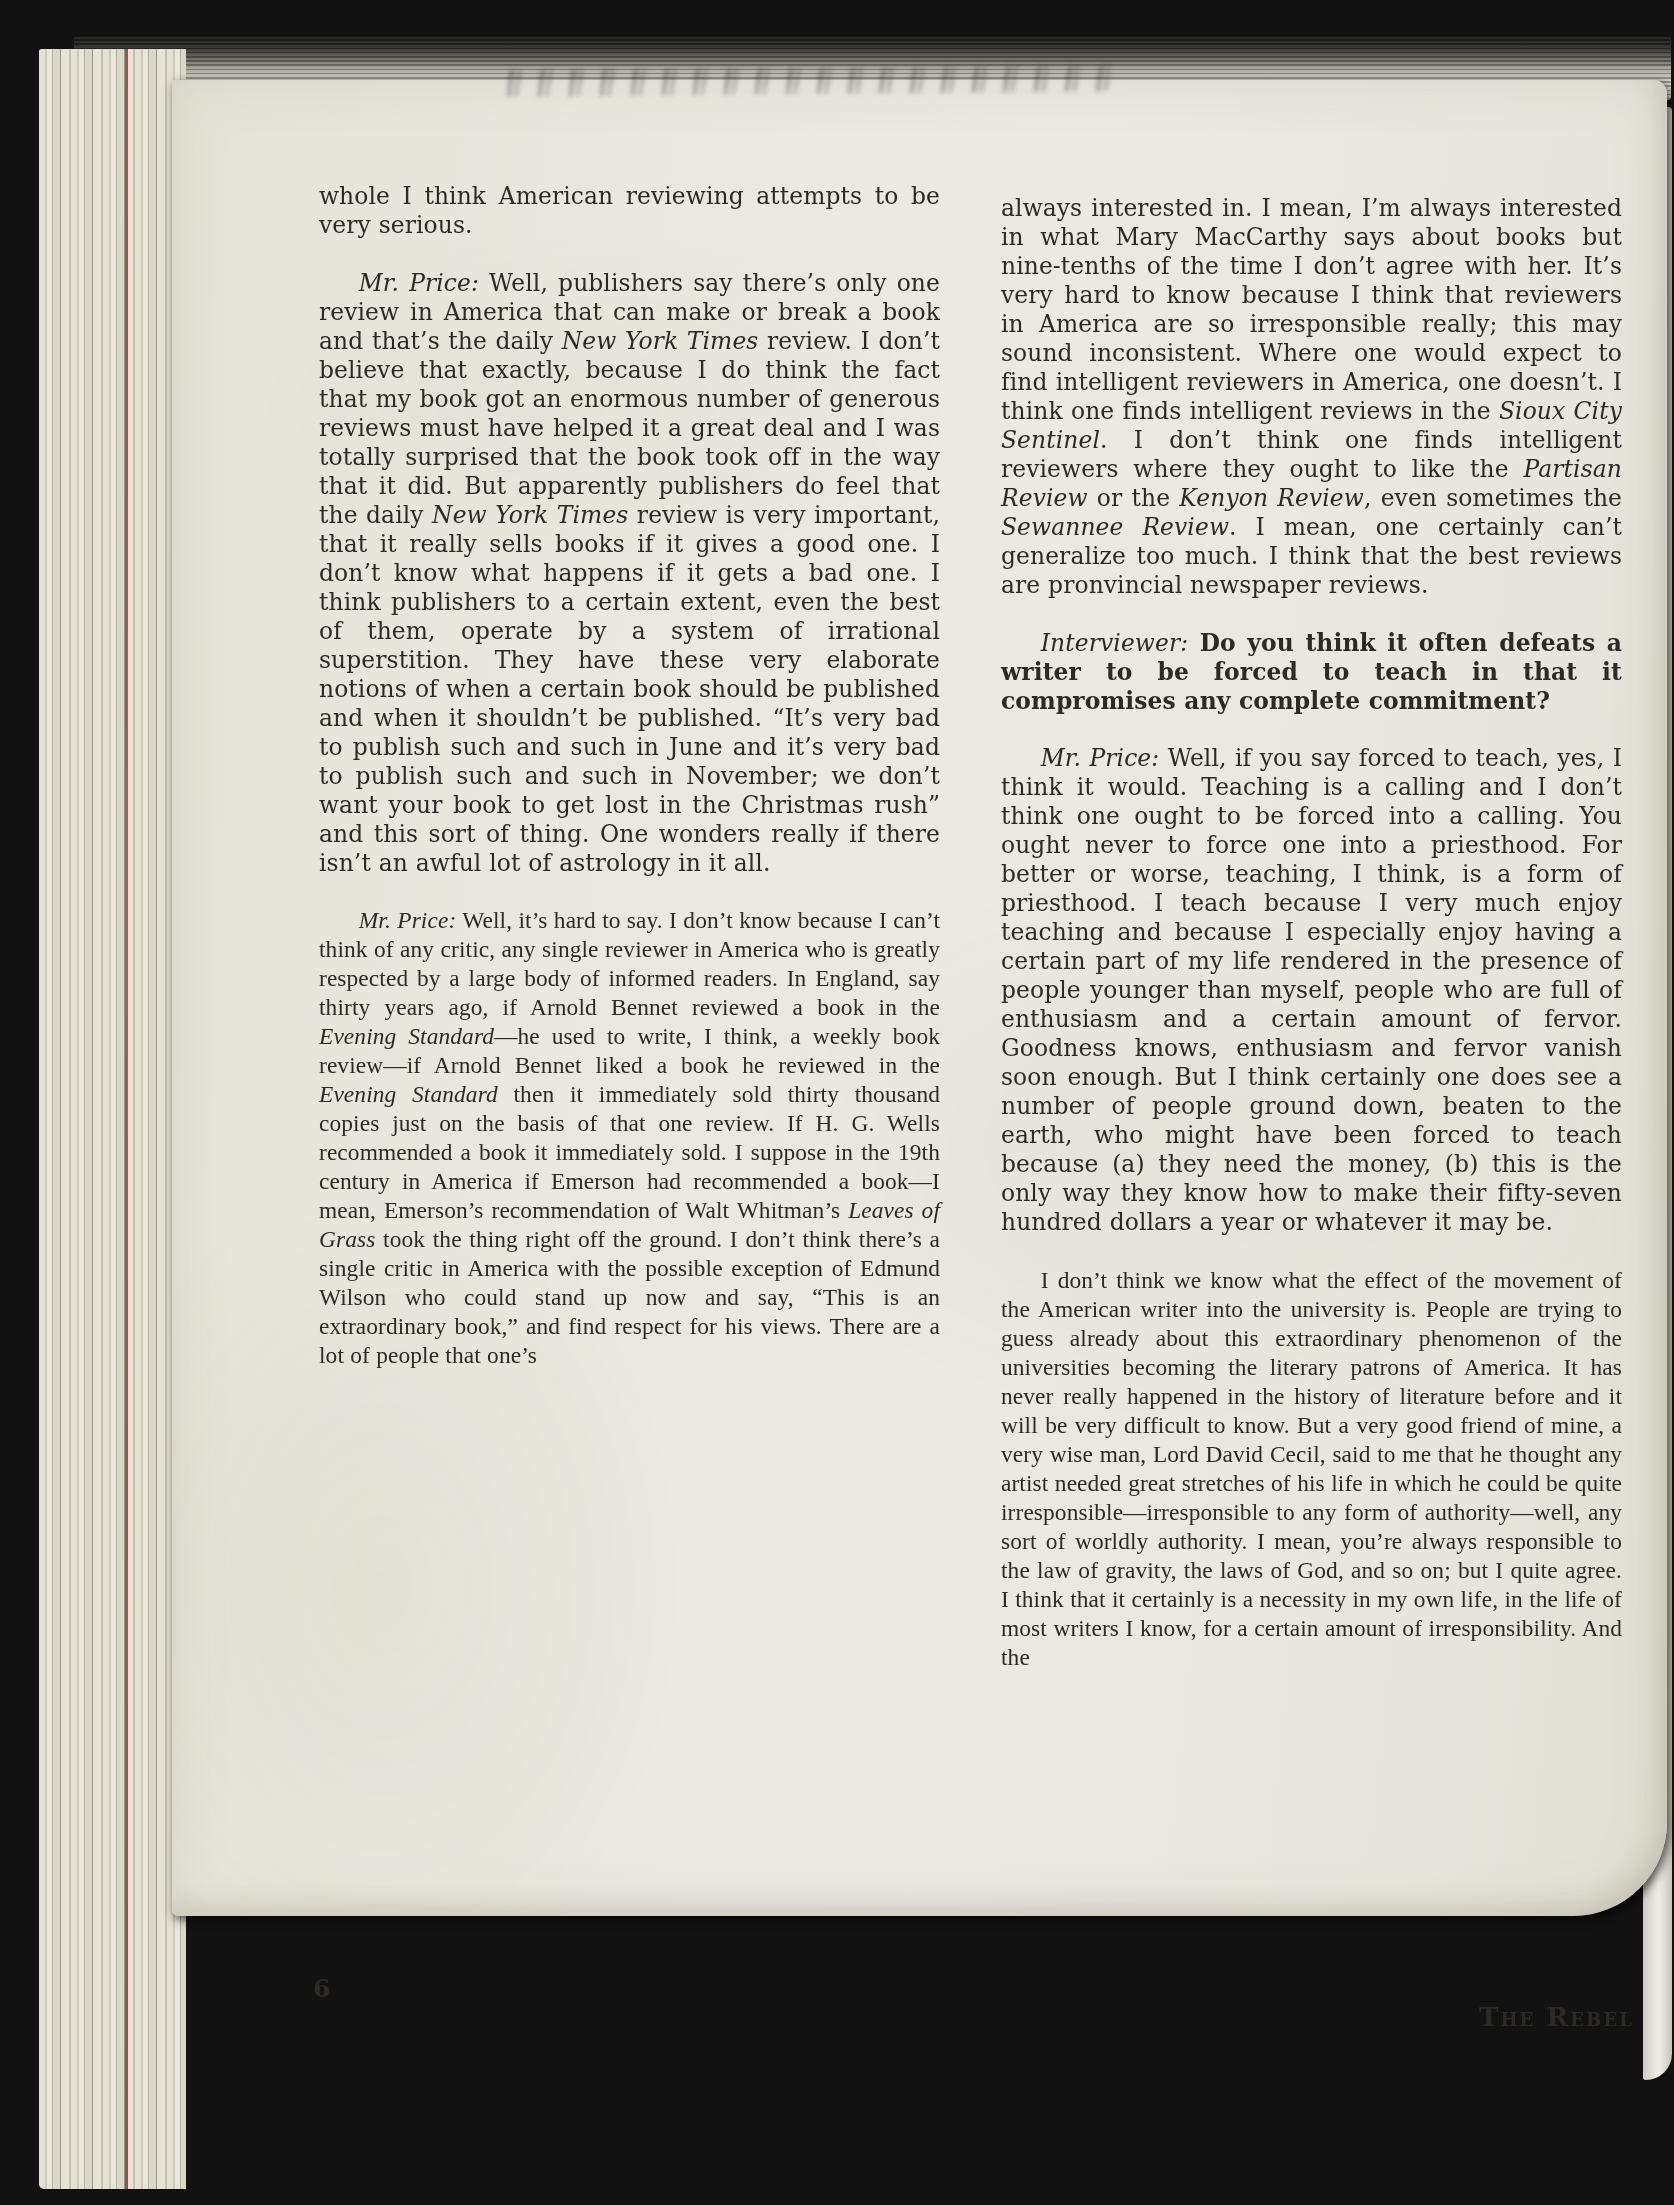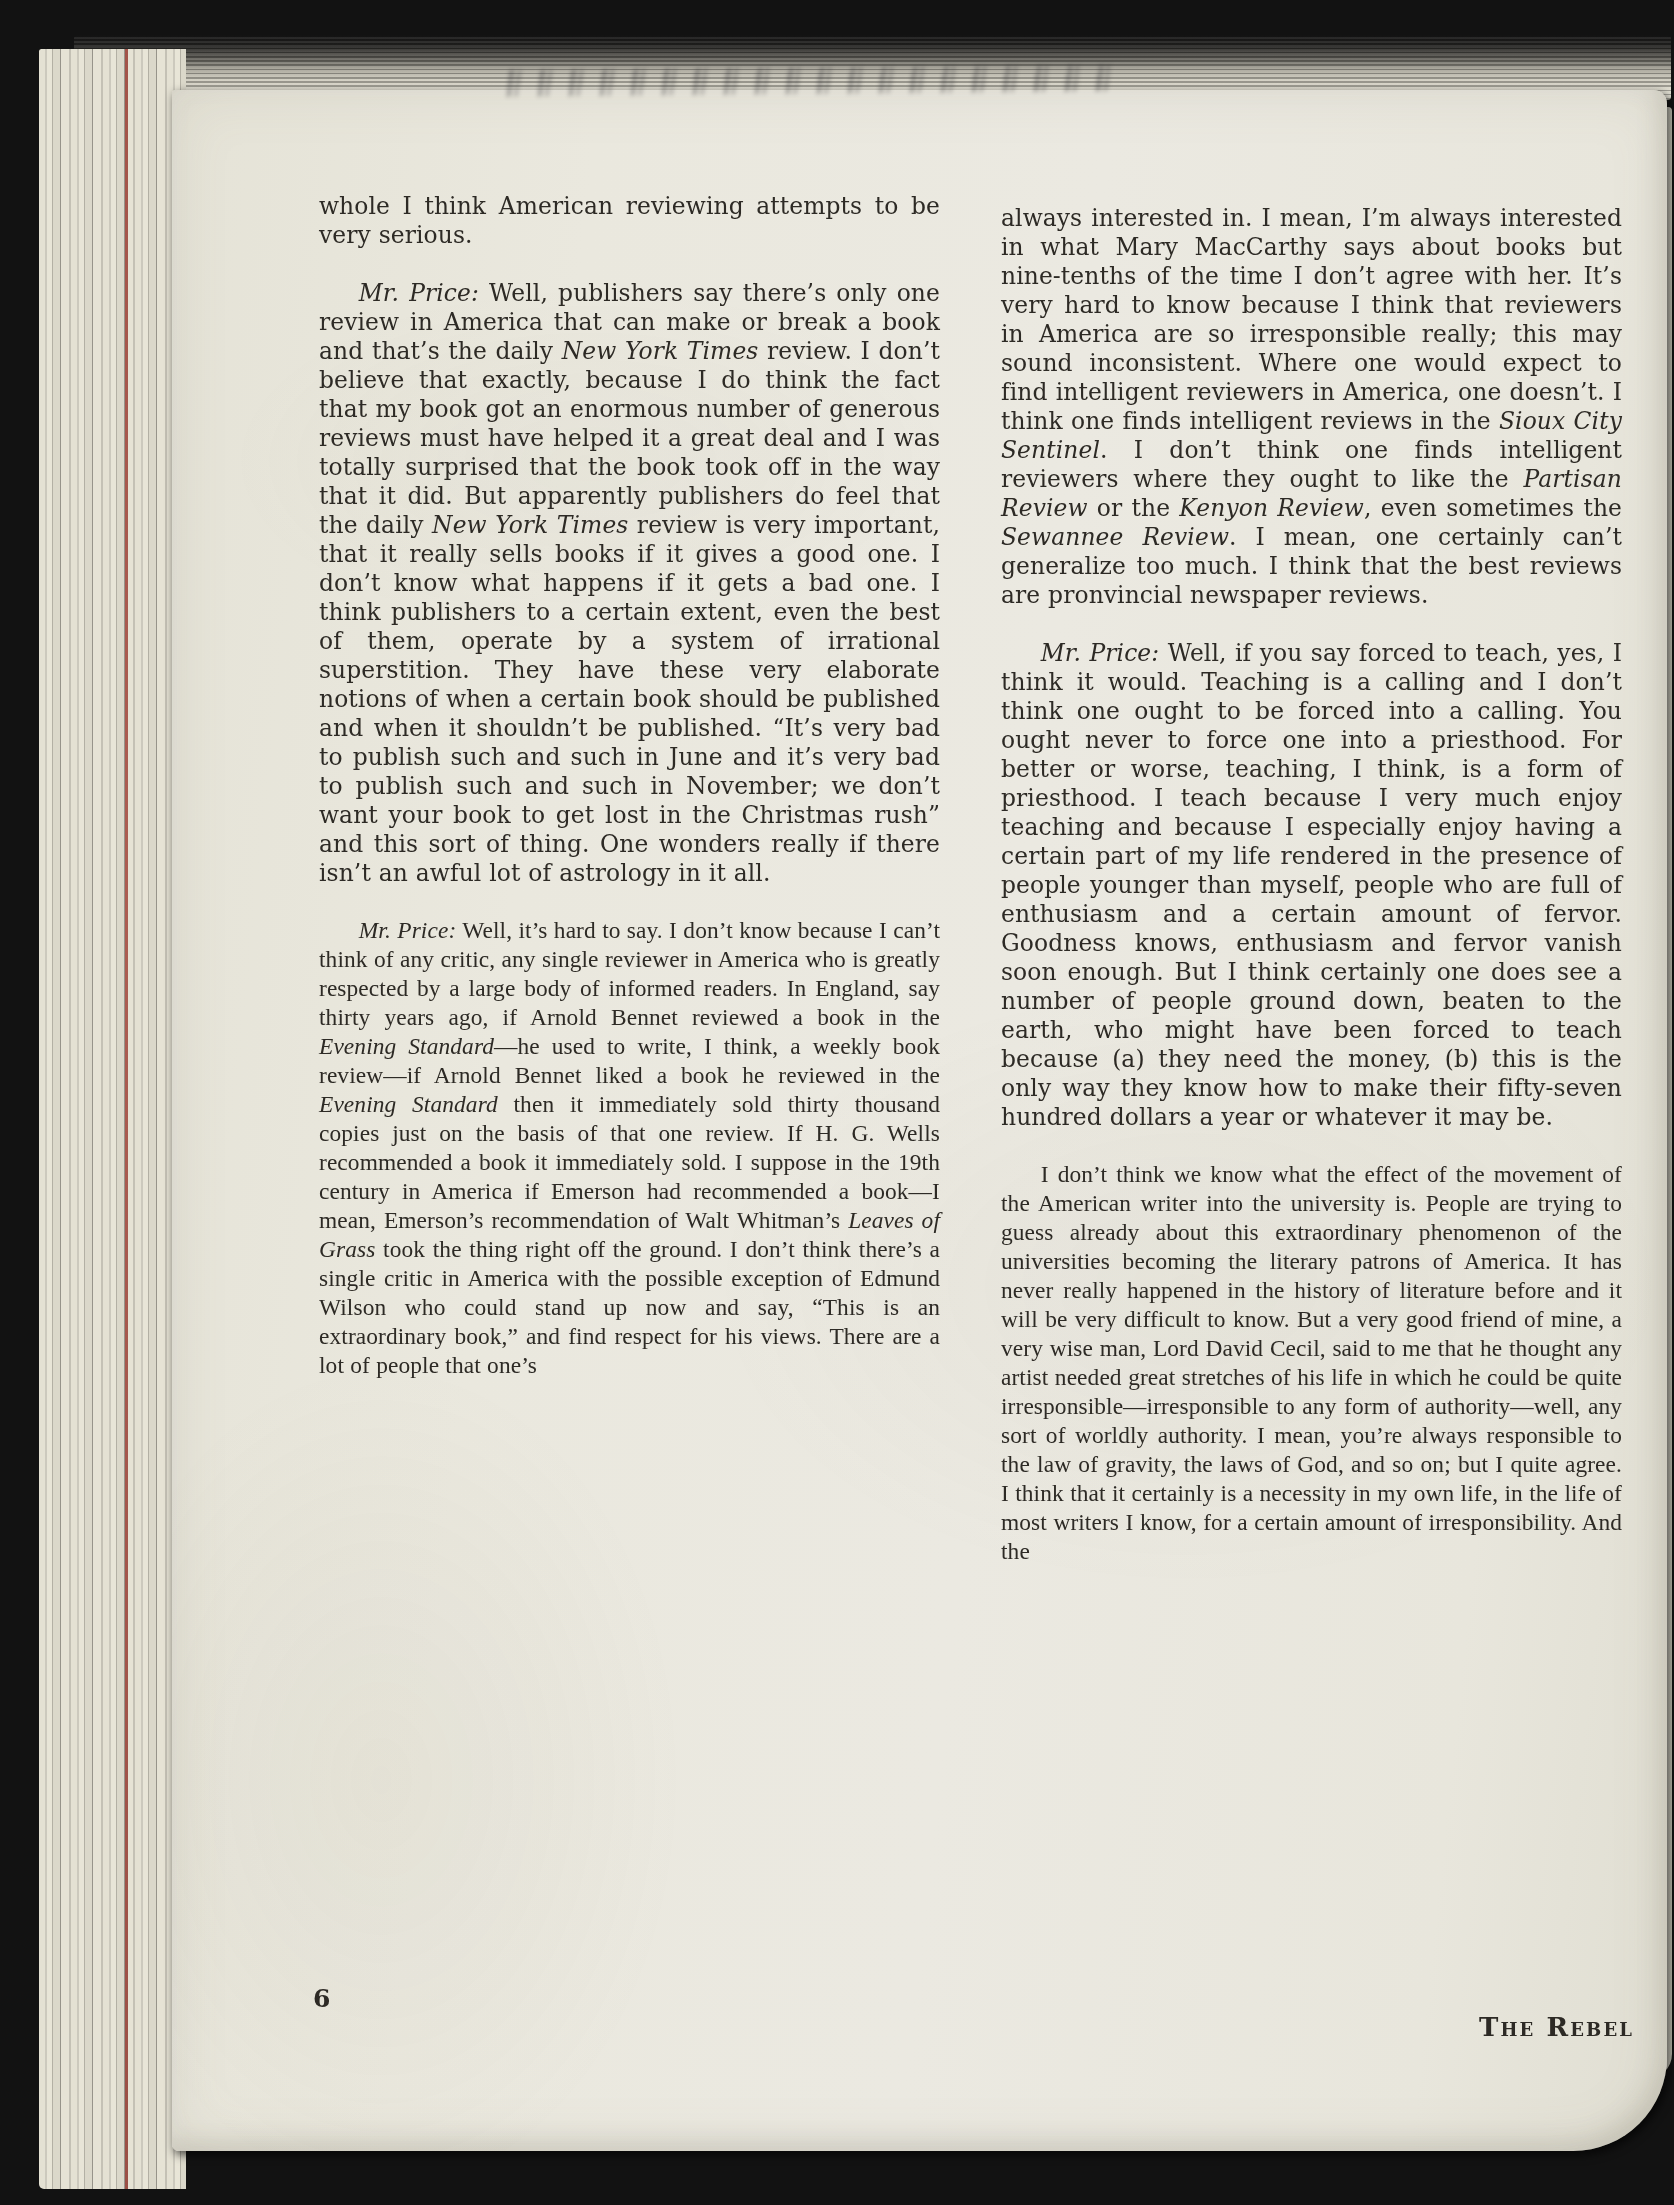--- a/index.html
+++ b/index.html
@@ -44,21 +44,21 @@
 
   
   .right-sliver{
     position:absolute;left:1643px;top:107px;width:28.5px;height:1973px;
     background:linear-gradient(90deg,#cfccc0,#efeee6 55%,#c7c4b6);
     border-radius:0 5px 33px 3.3px;
   }
 
   
   .page{
-    position:absolute;left:172px;top:90px;width:1495px;height:2061px;z-index:2;
+    position:absolute;left:172px;top:80px;width:1495px;height:1836px;z-index:2;
     background:linear-gradient(96deg,#e5e3d7 0%,#eae8de 25%,#ebe9e1 55%,#e8e6dc 85%,#e0ded2 100%);
     border-radius:3.3px 13.4px 94px 6.7px;
     box-shadow:
       inset 0 0 59px rgba(125,115,92,.13),
       inset -6.7px -8.4px 23.4px rgba(92,86,70,.17),
       inset 5px 3.3px 15px rgba(255,255,255,.25),
       2.5px 3.3px 10px rgba(0,0,0,.65);
   }
   .page::before{
     content:"";position:absolute;inset:0;border-radius:inherit;pointer-events:none;
@@ -104,20 +104,21 @@
   <div class="right-sliver"></div>
 
   <div class="page">
     <div class="col col-left">
         <p class="blk"><span>whole I think American reviewing attempts to be very serious.</span></p>
         <p class="blk indent"><span class="italic">Mr. Price:</span><span> Well, publishers say there’s only one review in America that can make or break a book and that’s the daily </span><span class="italic">New York Times</span><span> review. I don’t believe that exactly, because I do think the fact that my book got an enormous number of generous reviews must have helped it a great deal and I was totally surprised that the book took off in the way that it did. But apparently publishers do feel that the daily </span><span class="italic">New York Times</span><span> review is very important, that it really sells books if it gives a good one. I don’t know what happens if it gets a bad one. I think publishers to a certain extent, even the best of them, operate by a system of irrational superstition. They have these very elaborate notions of when a certain book should be published and when it shouldn’t be published. “It’s very bad to publish such and such in June and it’s very bad to publish such and such in November; we don’t want your book to get lost in the Christmas rush” and this sort of thing. One wonders really if there isn’t an awful lot of astrology in it all.</span></p>
         <p class="blk indent"><span class="italic">Mr. Price:</span><span> Well, it’s hard to say. I don’t know because I can’t think of any critic, any single reviewer in America who is greatly respected by a large body of informed readers. In England, say thirty years ago, if Arnold Bennet reviewed a book in the </span><span class="italic">Evening Standard</span><span>—he used to write, I think, a weekly book review—if Arnold Bennet liked a book he reviewed in the </span><span class="italic">Evening Standard</span><span> then it immediately sold thirty thousand copies just on the basis of that one review. If H. G. Wells recommended a book it immediately sold. I suppose in the 19th century in America if Emerson had recommended a book—I mean, Emerson’s recommendation of Walt Whitman’s </span><span class="italic">Leaves of Grass</span><span> took the thing right off the ground. I don’t think there’s a single critic in America with the possible exception of Edmund Wilson who could stand up now and say, “This is an extraordinary book,” and find respect for his views. There are a lot of people that one’s</span></p>
       </div>
     <div class="col col-right">
         <p class="blk"><span>always interested in. I mean, I’m always interested in what Mary MacCarthy says about books but nine-tenths of the time I don’t agree with her. It’s very hard to know because I think that reviewers in America are so irresponsible really; this may sound inconsistent. Where one would expect to find intelligent reviewers in America, one doesn’t. I think one finds intelligent reviews in the </span><span class="italic">Sioux City Sentinel</span><span>. I don’t think one finds intelligent reviewers where they ought to like the </span><span class="italic">Partisan Review</span><span> or the </span><span class="italic">Kenyon Review</span><span>, even sometimes the </span><span class="italic">Sewannee Review</span><span>. I mean, one certainly can’t generalize too much. I think that the best reviews are pronvincial newspaper reviews.</span></p>
+        <p class="blk indent"><span class="italic">Interviewer:</span><span class="bold"> Do you think it often defeats a writer to be forced to teach in that it compromises any complete commitment?</span></p>
         <p class="blk indent"><span class="italic">Mr. Price:</span><span> Well, if you say forced to teach, yes, I think it would. Teaching is a calling and I don’t think one ought to be forced into a calling. You ought never to force one into a priesthood. For better or worse, teaching, I think, is a form of priesthood. I teach because I very much enjoy teaching and because I especially enjoy having a certain part of my life rendered in the presence of people younger than myself, people who are full of enthusiasm and a certain amount of fervor. Goodness knows, enthusiasm and fervor vanish soon enough. But I think certainly one does see a number of people ground down, beaten to the earth, who might have been forced to teach because (a) they need the money, (b) this is the only way they know how to make their fifty-seven hundred dollars a year or whatever it may be.</span></p>
         <p class="blk indent"><span>I don’t think we know what the effect of the movement of the American writer into the university is. People are trying to guess already about this extraordinary phenomenon of the universities becoming the literary patrons of America. It has never really happened in the history of literature before and it will be very difficult to know. But a very good friend of mine, a very wise man, Lord David Cecil, said to me that he thought any artist needed great stretches of his life in which he could be quite irresponsible—irresponsible to any form of authority—well, any sort of worldly authority. I mean, you’re always responsible to the law of gravity, the laws of God, and so on; but I quite agree. I think that it certainly is a necessity in my own life, in the life of most writers I know, for a certain amount of irresponsibility. And the</span></p>
       </div>
 
     <div class="page-number">6</div>
     <div class="journal-title">The Rebel</div>
   </div>
 
   <div class="edge-stamp"></div>
 </div>

